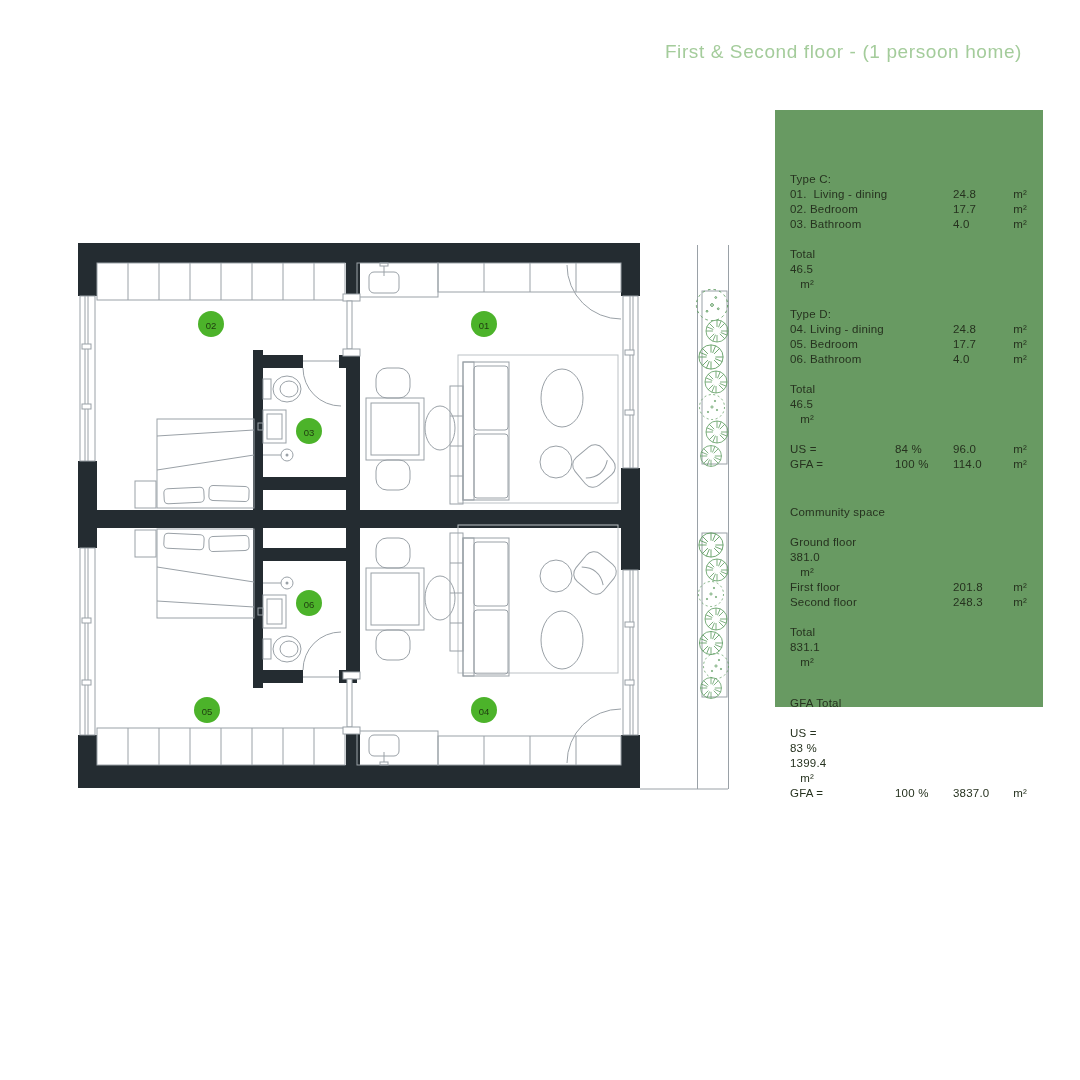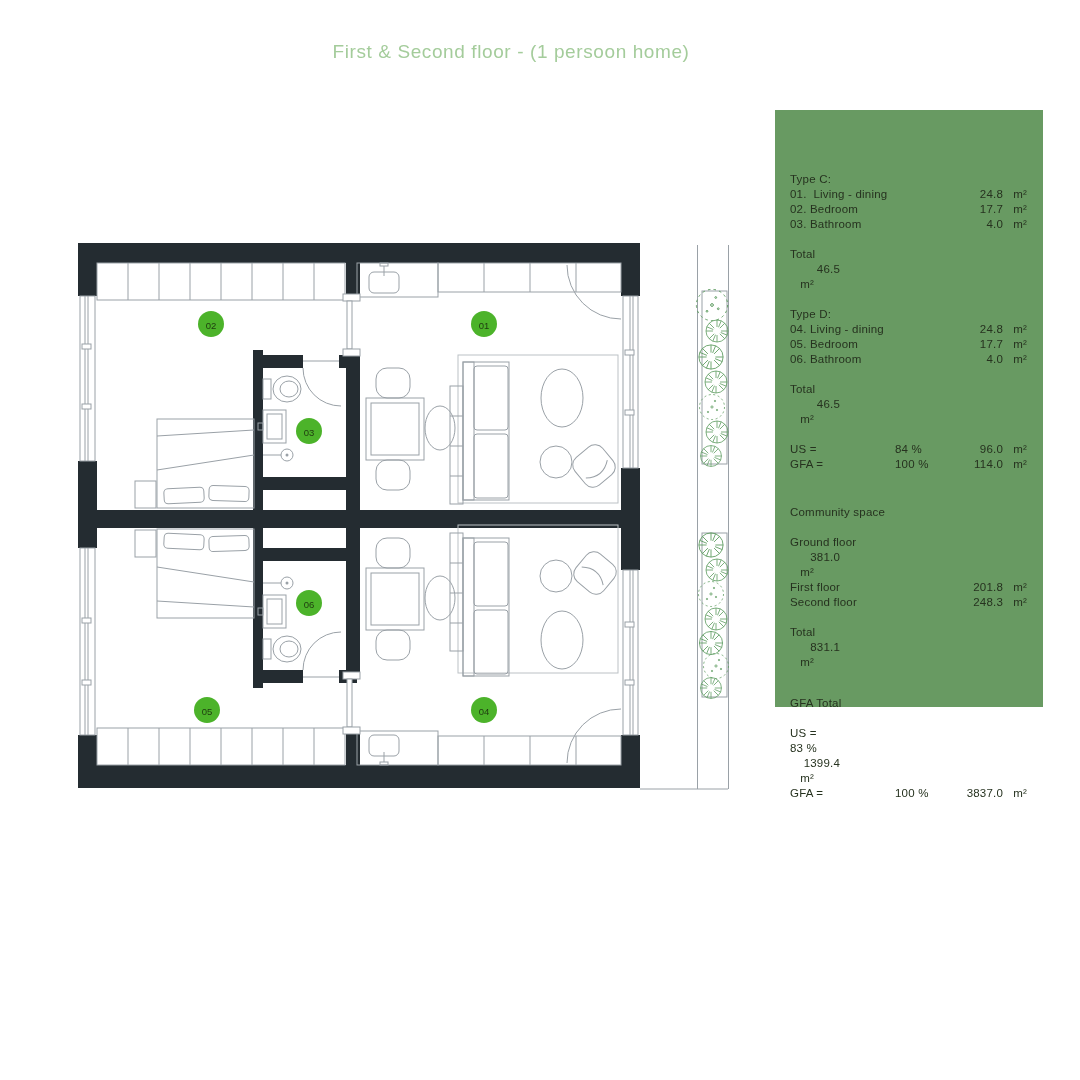--- a/index.html
+++ b/index.html
@@ -1,36 +1,36 @@
 <!DOCTYPE html>
 <html style="--panel-bg: #689a62; --panel-text: #26321f; --title-green: #a4cc9b; --marker-green: #4cb32a; --marker-text: #1e3a10; --wall-dark: #242c31; --line-gray: #9aa1a7; --plant-green: #5d9c60;"><head>
 <meta charset="utf-8">
 <style>
   * { margin:0; padding:0; box-sizing:border-box; }
   html,body { width:1080px; height:1080px; background:#ffffff;
               font-family:"Liberation Sans", sans-serif; position:relative; overflow:hidden; }
 
   .page-title {
-    position:absolute; top:41px; left:0; width:1022px; text-align:center;
+    position:absolute; top:41px; left:0; width:1022px; text-align:right;
     color:var(--title-green,#a4cc9b); font-size:19px; letter-spacing:0.6px;
   }
 
   .plan-svg { position:absolute; left:0; top:0; }
 
   
   .panel {
     position:absolute; left:775px; top:110px; width:268px; height:597px;
     background:var(--panel-bg,#689a62); color:var(--panel-text,#26321f);
     font-size:11.5px; line-height:15px; letter-spacing:0.2px;
     padding:62px 16px 0 15px;
   }
   .row { display:flex; }
   .row .lbl  { flex:1; white-space:pre; }
   .row .pct  { width:58px; text-align:left; }
-  .row .num  { width:50px; text-align:right; }
+  .row .num  { width:50px; }
   .row .unit { width:24px; padding-left:5px;text-align:right; }
   .mt-blank { margin-top:15px;flex-direction:column; }
   .mt-l     { margin-top:33px; }
   .mt-xl    { margin-top:26px; }
 
   
   .wall   { fill:var(--wall-dark,#242c31); }
   .ln     { stroke:var(--line-gray,#9aa1a7); fill:none; stroke-width:1; }
   .lnf    { stroke:var(--line-gray,#9aa1a7); fill:#ffffff; stroke-width:1; }
   .rug    { stroke:#bcc1c5; fill:none; stroke-width:1; }

